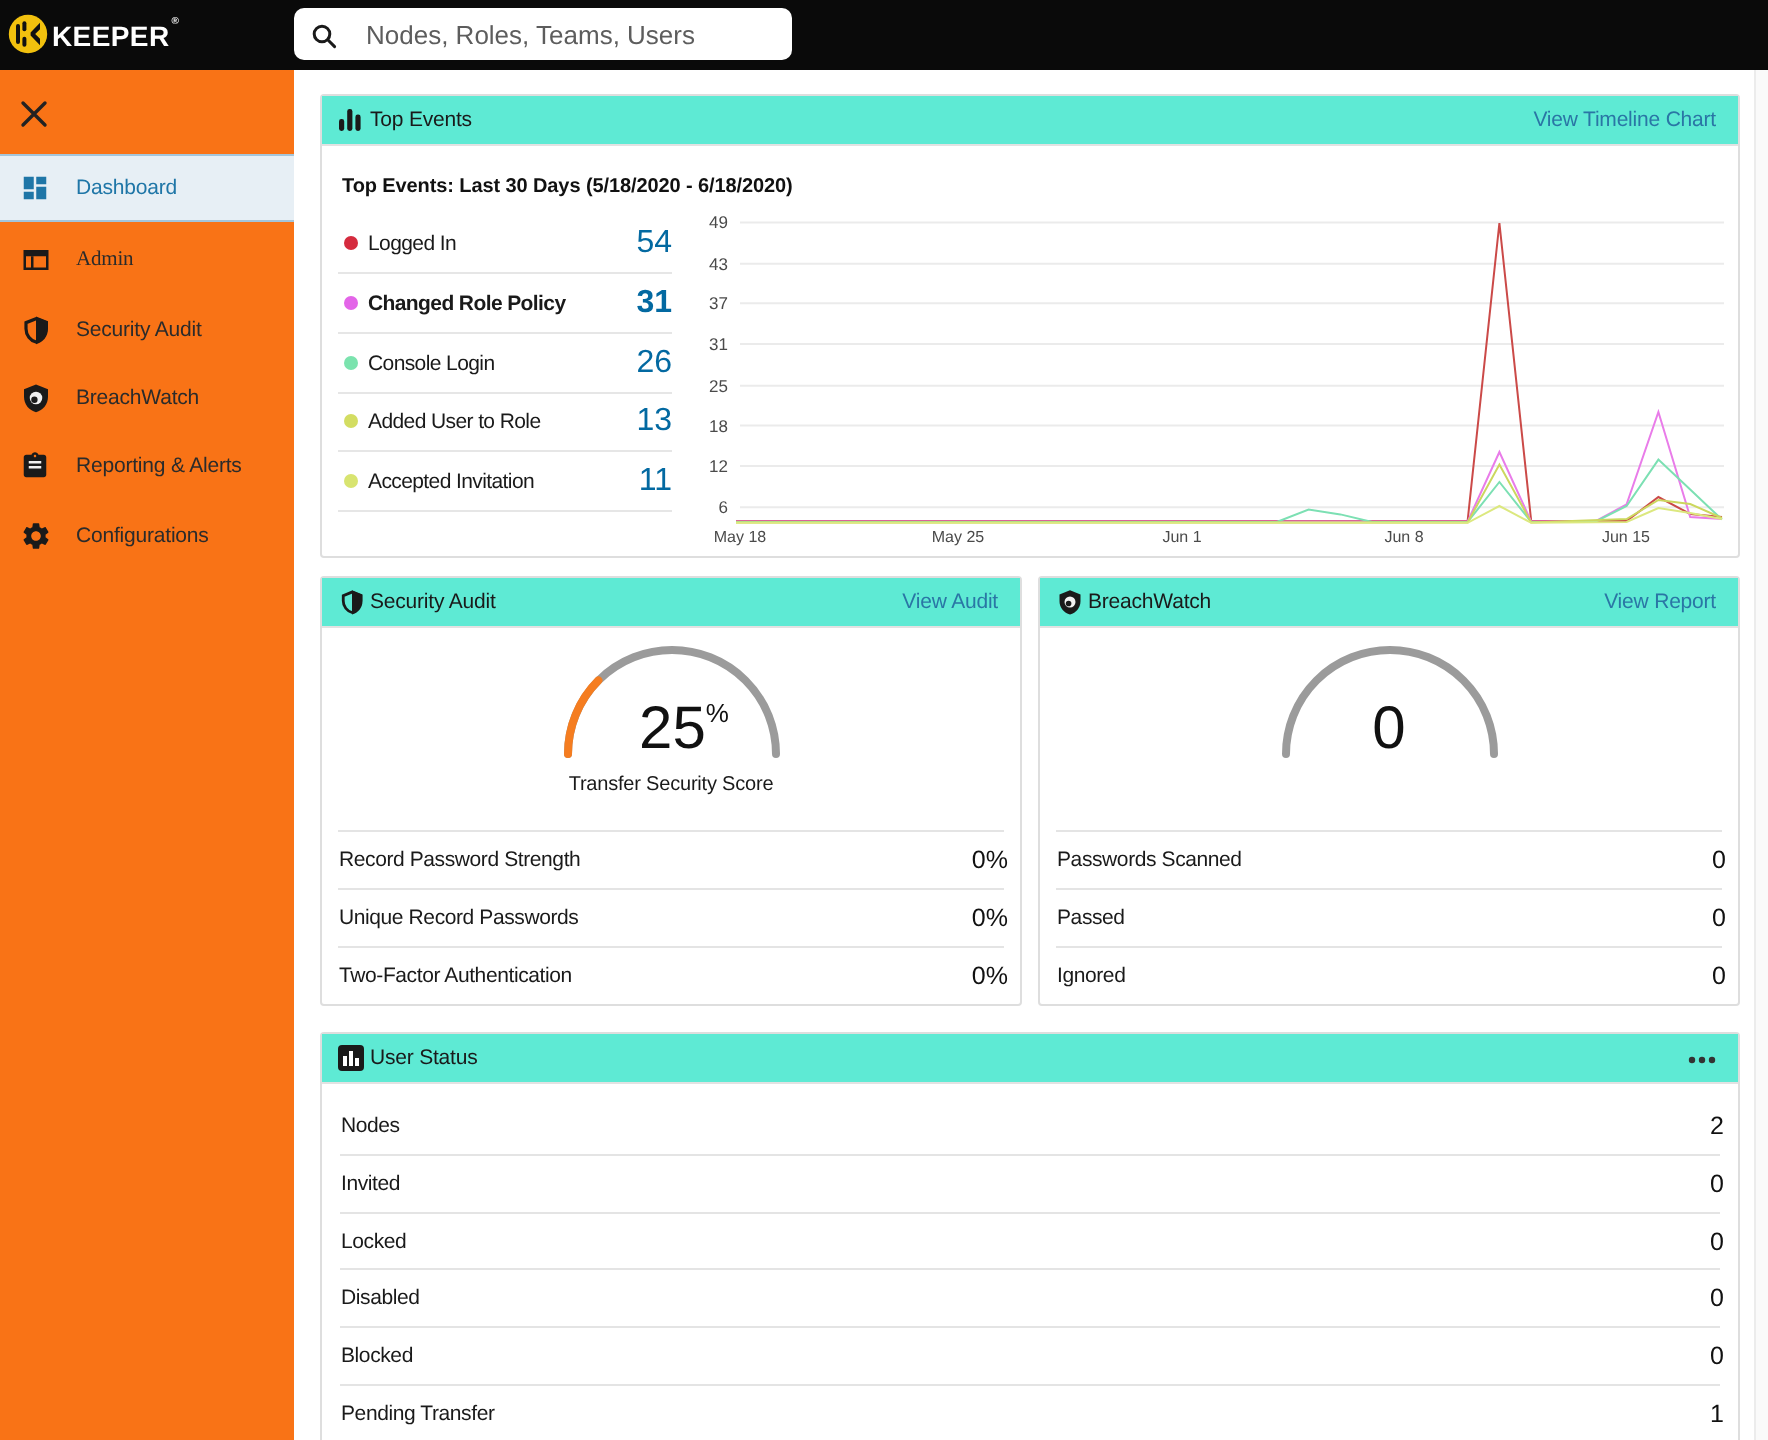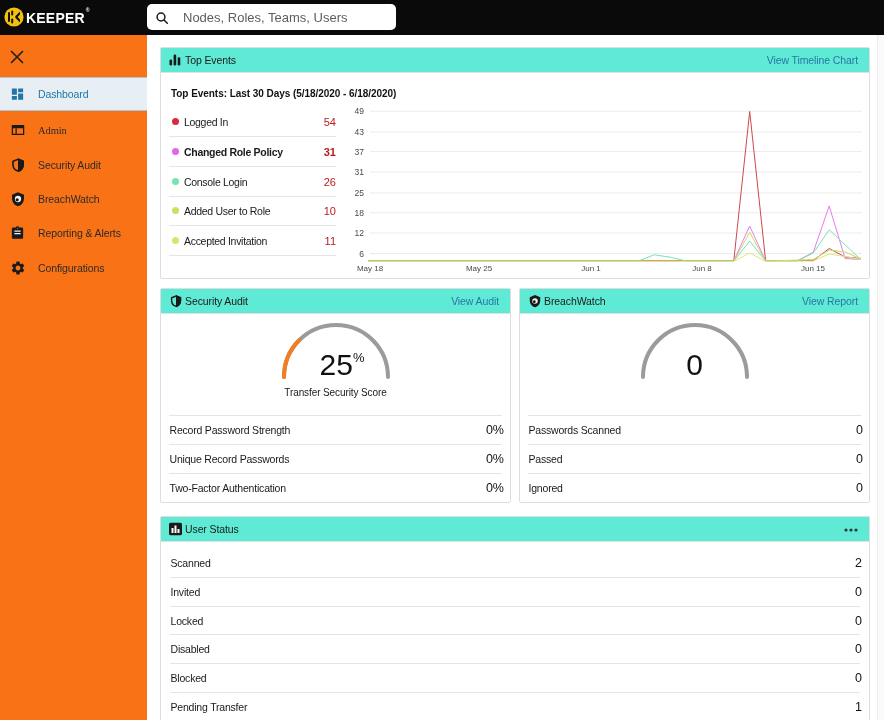--- a/index.html
+++ b/index.html
@@ -32,21 +32,21 @@
 .chead .ic { position:absolute; left:8px; top:50%; transform:translateY(-50%); }
 .chead .tt { position:absolute; left:24px; top:50%; transform:translateY(-50%); font-size:10.5px; letter-spacing:-0.1px; color:#1a1a1a; }
 .chead .lk { position:absolute; right:11px; top:50%; transform:translateY(-50%); font-size:10.5px; letter-spacing:-0.1px; color:#2a76a5; }
 
 
 #tev { left:13px; top:12px; width:710px; height:232px; }
 #tev .subtitle { position:absolute; left:10px; top:40px; font-size:10px; letter-spacing:-0.05px; font-weight:bold; color:#111; }
 .leg { position:absolute; left:8px; width:167px; height:30px; border-bottom:1px solid #e6e6e6; }
 .leg .dot { position:absolute; left:2.5px; top:11px; width:7px; height:7px; border-radius:50%; }
 .leg .lb { position:absolute; left:15px; top:50%; transform:translateY(-50%); font-size:10.5px; letter-spacing:-0.3px; color:#1a1a1a; white-space:nowrap; }
-.leg .ct { position:absolute; right:0px; top:50%; transform:translateY(-50%); font-size:11px; color:#b91c1c; }
+.leg .ct { position:absolute; right:0px; top:50%; transform:translateY(-50%); font-size:16px; color:#0369a1; }
 
 
 #sac { left:13px; top:253px; width:351px; height:215px; }
 #bwc { left:372px; top:253px; width:351px; height:215px; }
 .gsvg { position:absolute; left:50%; top:28px; transform:translateX(-50%); }
 .gval { position:absolute; left:0; right:0; top:59px; text-align:center; font-size:30px; color:#111; }
 .gval .pc { font-size:13px; vertical-align:13px; }
 .glab { position:absolute; left:0; right:0; top:98px; text-align:center; font-size:10px; letter-spacing:-0.1px; color:#1a1a1a; }
 .row { position:absolute; left:8px; right:8px; height:29px; border-top:1px solid #e4e4e4; }
 .row .lb { position:absolute; left:0.5px; top:50%; transform:translateY(-50%); font-size:10.5px; letter-spacing:-0.2px; color:#1a1a1a; }
@@ -167,21 +167,21 @@
           <span class="ct">31</span>
         </div>
       <div class="leg" style="top:119px;">
           <span class="dot" style="background:#7be3ae;"></span>
           <span class="lb">Console Login</span>
           <span class="ct">26</span>
         </div>
       <div class="leg" style="top:148px;">
           <span class="dot" style="background:#d3dd62;"></span>
           <span class="lb">Added User to Role</span>
-          <span class="ct">10</span>
+          <span class="ct">13</span>
         </div>
       <div class="leg" style="top:178px;">
           <span class="dot" style="background:#d8e470;"></span>
           <span class="lb">Accepted Invitation</span>
           <span class="ct">11</span>
         </div>
 
       <svg style="position:absolute; left:185px; top:53px;" width="524" height="174" viewBox="0 0 524 174">
         <g stroke="#ebebeb" stroke-width="1">
           <line x1="24" y1="10.2" x2="516" y2="10.2"></line>
@@ -291,21 +291,21 @@
             <rect x="8.5" y="6.5" width="2" height="4" fill="#fff"></rect>
           </svg>
         <span class="tt">User Status</span>
         <svg style="position:absolute; right:11px; top:11px;" width="14" height="4" viewBox="0 0 14 4">
             <circle cx="2" cy="2" r="1.6" fill="#333"></circle>
             <circle cx="7" cy="2" r="1.6" fill="#333"></circle>
             <circle cx="12" cy="2" r="1.6" fill="#333"></circle>
           </svg>
       </div>
       <div class="row" style="top:31px; border-top:none;">
-          <span class="lb">Scanned</span>
+          <span class="lb">Nodes</span>
           <span class="vl">2</span>
         </div>
       <div class="row" style="top:60px;">
           <span class="lb">Invited</span>
           <span class="vl">0</span>
         </div>
       <div class="row" style="top:89px;">
           <span class="lb">Locked</span>
           <span class="vl">0</span>
         </div>

